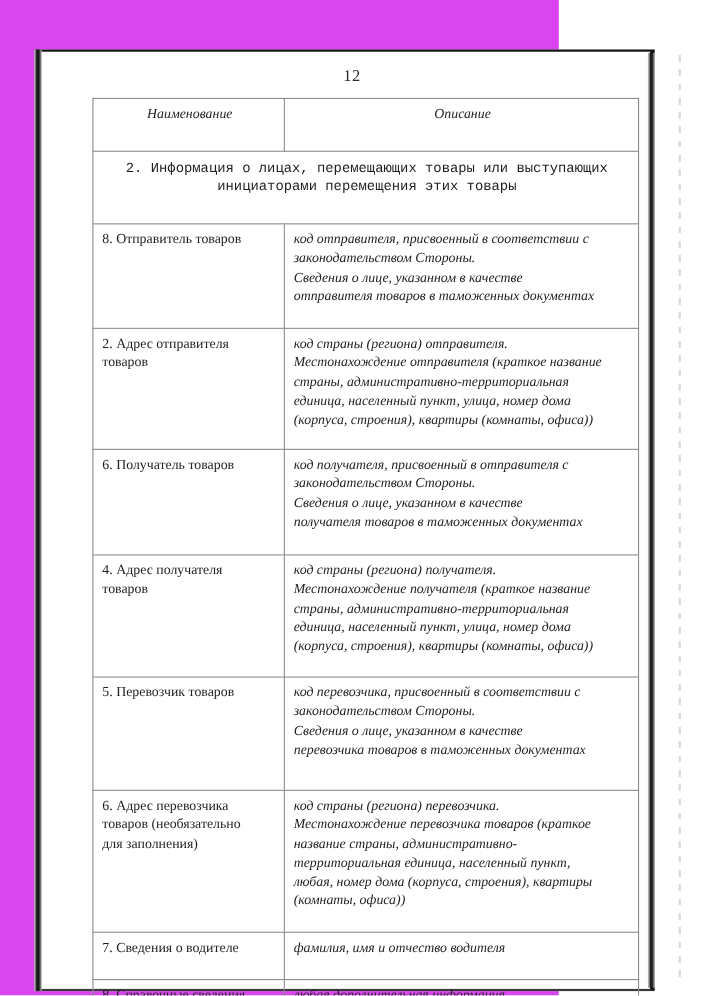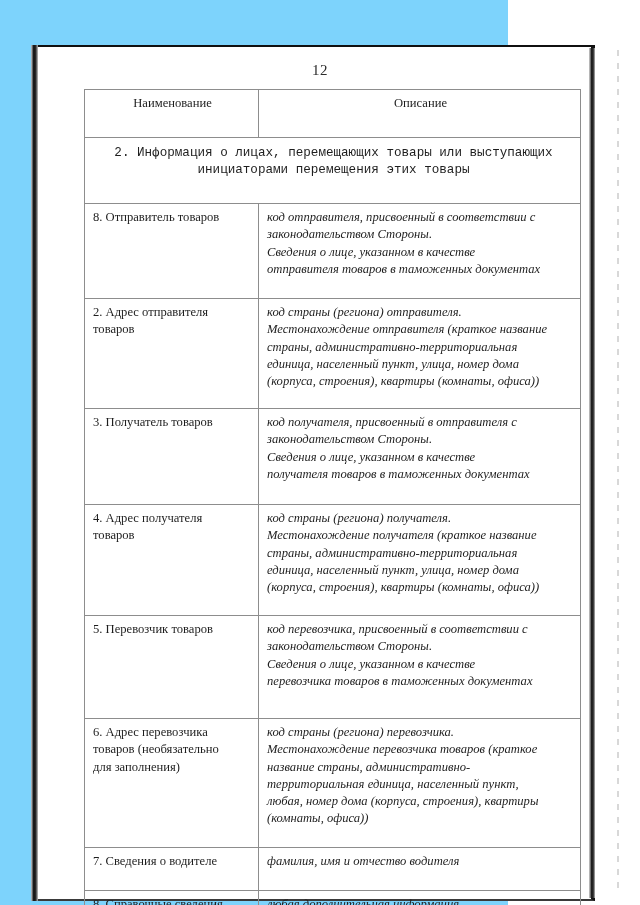--- a/index.html
+++ b/index.html
@@ -15,21 +15,21 @@
     position: relative;
     overflow: hidden;
   }
 
   
   #scan-page {
     position: absolute;
     left: 0; top: 0;
     width: 508px;
     height: 905px;
-    background: #7dd3fc;
+    background: #d946ef;
   }
   #scan-frame {
     position: absolute;
     left: 33px;
     top: 45px;
     width: 562px;
     height: 856px;
     border-left: 4px solid #0d0d0d;
     border-top: 2px solid #101010;
     border-right: 4px solid #111111;
@@ -96,20 +96,21 @@
   }
   .col-name  { width: 174px; }
   .col-descr { width: 322px; }
 
   .head-cell {
     text-align: center;
     vertical-align: top !important;
     height: 36px;
     padding-top: 5px !important;
     font-size: 13px;
+    font-style: italic;
   }
   .section-cell {
     text-align: center;
     height: 52px;
     padding-top: 7px !important;
     font-size: 13px;
     line-height: 19px;
     font-family: Liberation Mono, monospace;
   }
   .section-cell .ln { display: block; }
@@ -180,21 +181,21 @@
           <span class="ln">код страны (региона) отправителя.</span>
           <span class="ln">Местонахождение отправителя (краткое название</span>
           <span class="ln">страны, административно-территориальная</span>
           <span class="ln">единица, населенный пункт, улица, номер дома</span>
           <span class="ln">(корпуса, строения), квартиры (комнаты, офиса))</span>
         </td>
       </tr>
 
       <tr class="r3">
         <td class="name-cell">
-          <span class="ln">3. Получатель товаров</span>
+          <span class="ln">6. Получатель товаров</span>
         </td>
         <td class="descr-cell">
           <span class="ln">код получателя, присвоенный в отправителя с</span>
           <span class="ln">законодательством Стороны.</span>
           <span class="ln">Сведения о лице, указанном в качестве</span>
           <span class="ln">получателя товаров в таможенных документах</span>
         </td>
       </tr>
 
       <tr class="r4">

